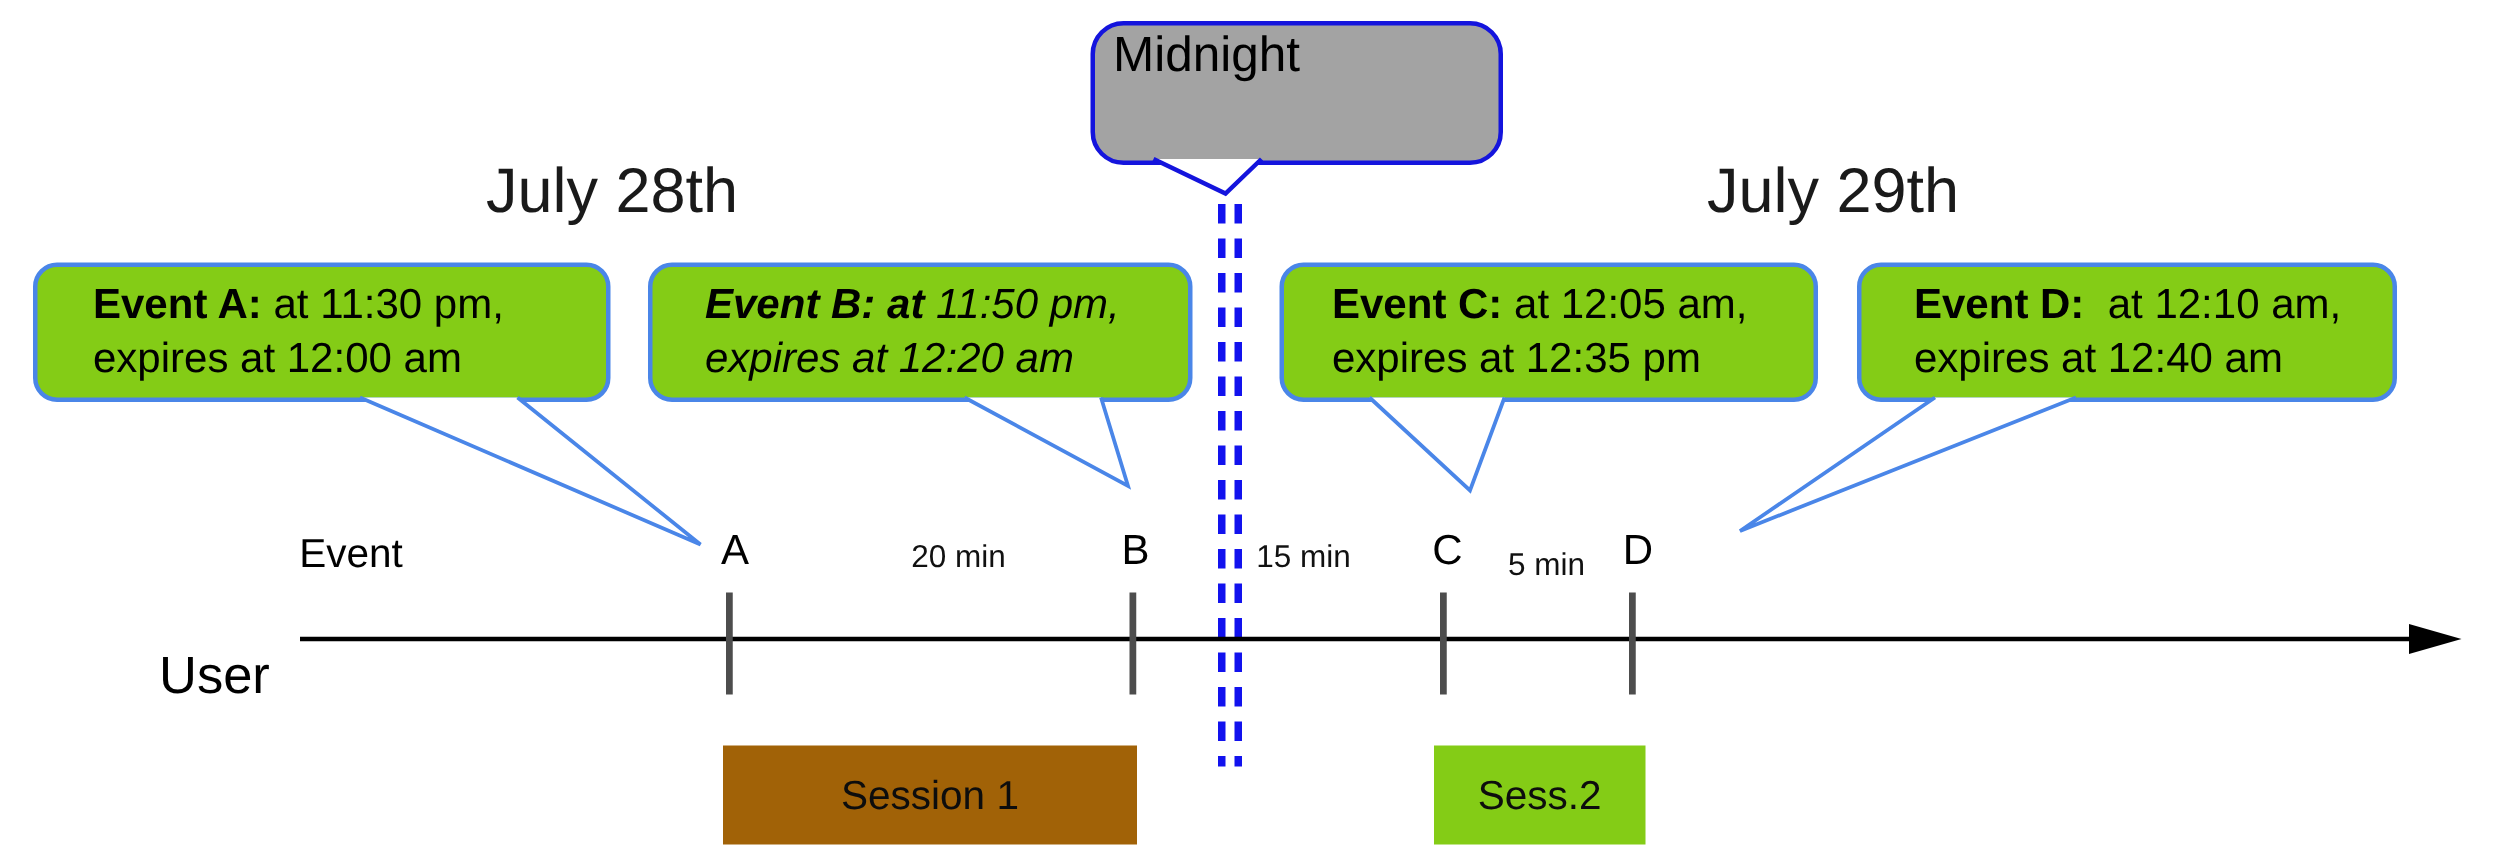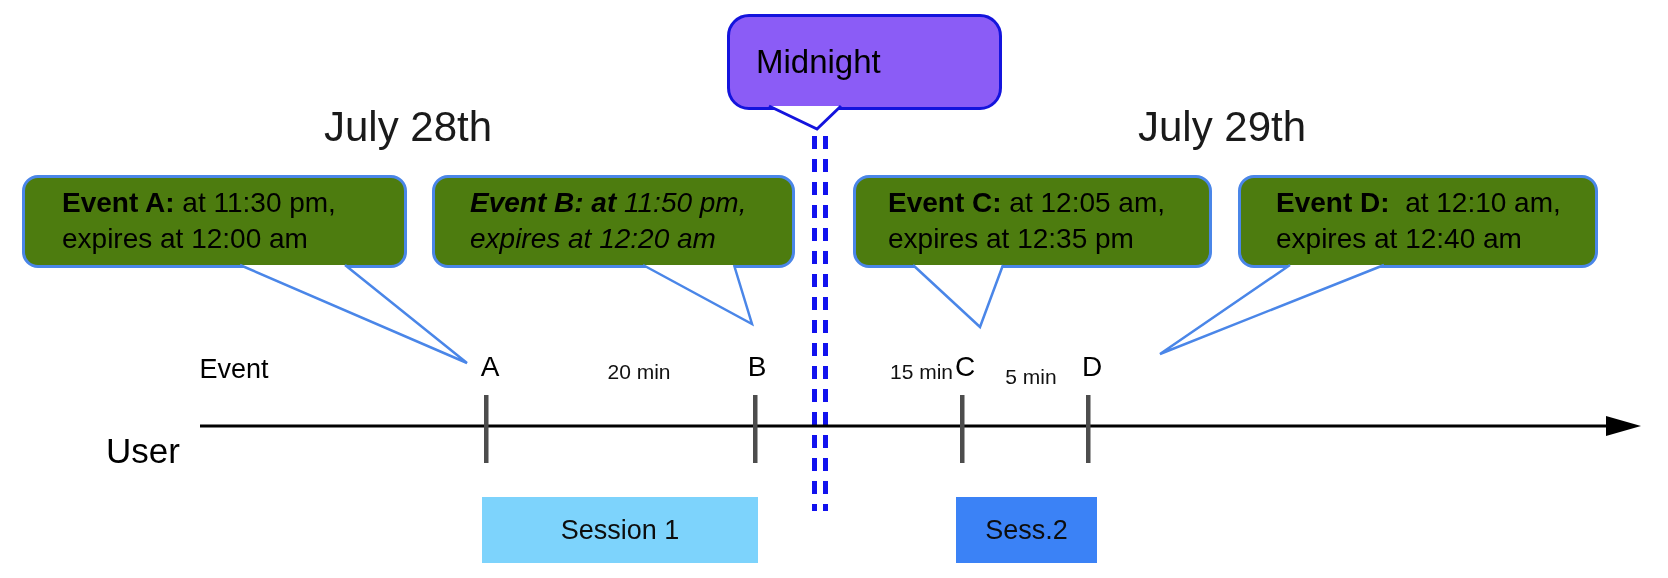--- a/index.html
+++ b/index.html
@@ -6,27 +6,27 @@
   .canvas{
     position:relative;width:1668px;height:578px;background:#ffffff;
     font-family:"Liberation Sans", sans-serif;color:#000;overflow:hidden;
   }
   .date-label{
     position:absolute;top:103px;width:220px;text-align:center;
     font-size:42px;color:#1a1a1a;
   }
   .midnight{
     position:absolute;left:727px;top:14px;width:275px;height:96px;
-    border:3px solid #1414dd;border-radius:22px;background:#8b5cf6;
-    display:flex;align-items:center;box-sizing:border-box;
-    font-size:33px;padding-left:26px;
+    border:3px solid #1414dd;border-radius:22px;background:#a3a3a3;
+    display:flex;box-sizing:border-box;
+    font-size:33px;padding-left:12px;
   }
   .callout{
     position:absolute;top:175px;height:93px;border:3px solid #4a86e8;
-    border-radius:16px;background:#4d7c0f;box-sizing:border-box;
+    border-radius:16px;background:#84cc16;box-sizing:border-box;
     font-size:28px;line-height:36px;padding-top:7px;
   }
   .callout-line{white-space:pre;}
   .marker-letter{
     position:absolute;top:351px;width:60px;text-align:center;font-size:28px;
   }
   .interval-label{
     position:absolute;width:130px;text-align:center;font-size:21px;color:#111;
   }
   .events-label{
@@ -76,27 +76,27 @@
 
   <div class="events-label">Event</div>
   <div class="user-label">User</div>
 
   <div class="marker-letter" style="left:460px;">A</div>
   <div class="marker-letter" style="left:727px;">B</div>
   <div class="marker-letter" style="left:935px;">C</div>
   <div class="marker-letter" style="left:1062px;">D</div>
 
   <div class="interval-label" style="left:574px;top:360px;">20 min</div>
-  <div class="interval-label" style="left:823px;top:360px;text-align:right;">15 min</div>
+  <div class="interval-label" style="left:804px;top:360px;">15 min</div>
   <div class="interval-label" style="left:966px;top:365px;">5 min</div>
 
-  <div class="session-box" style="left: 482px; width: 276px; background-color: #7dd3fc;">
+  <div class="session-box" style="left: 482px; width: 276px; background-color: #a16207;">
     <span>Session 1</span>
   </div>
-  <div class="session-box" style="left: 956px; width: 141px; background-color: #3b82f6;">
+  <div class="session-box" style="left: 956px; width: 141px; background-color: #84cc16;">
     <span>Sess.2</span>
   </div>
 
   <svg class="overlay" width="1668" height="578" viewBox="0 0 1668 578">
 
     <line x1="814.5" y1="136" x2="814.5" y2="511" stroke-width="5" stroke-dasharray="13 10" stroke="#1212ee"></line>
     <line x1="825.5" y1="136" x2="825.5" y2="511" stroke-width="5" stroke-dasharray="13 10" stroke="#1212ee"></line>
 
     <line x1="200" y1="426" x2="1612" y2="426" stroke-width="3" stroke="#000000"></line>
     <polygon points="1606,416 1641,426 1606,436" fill="#000000"></polygon>

